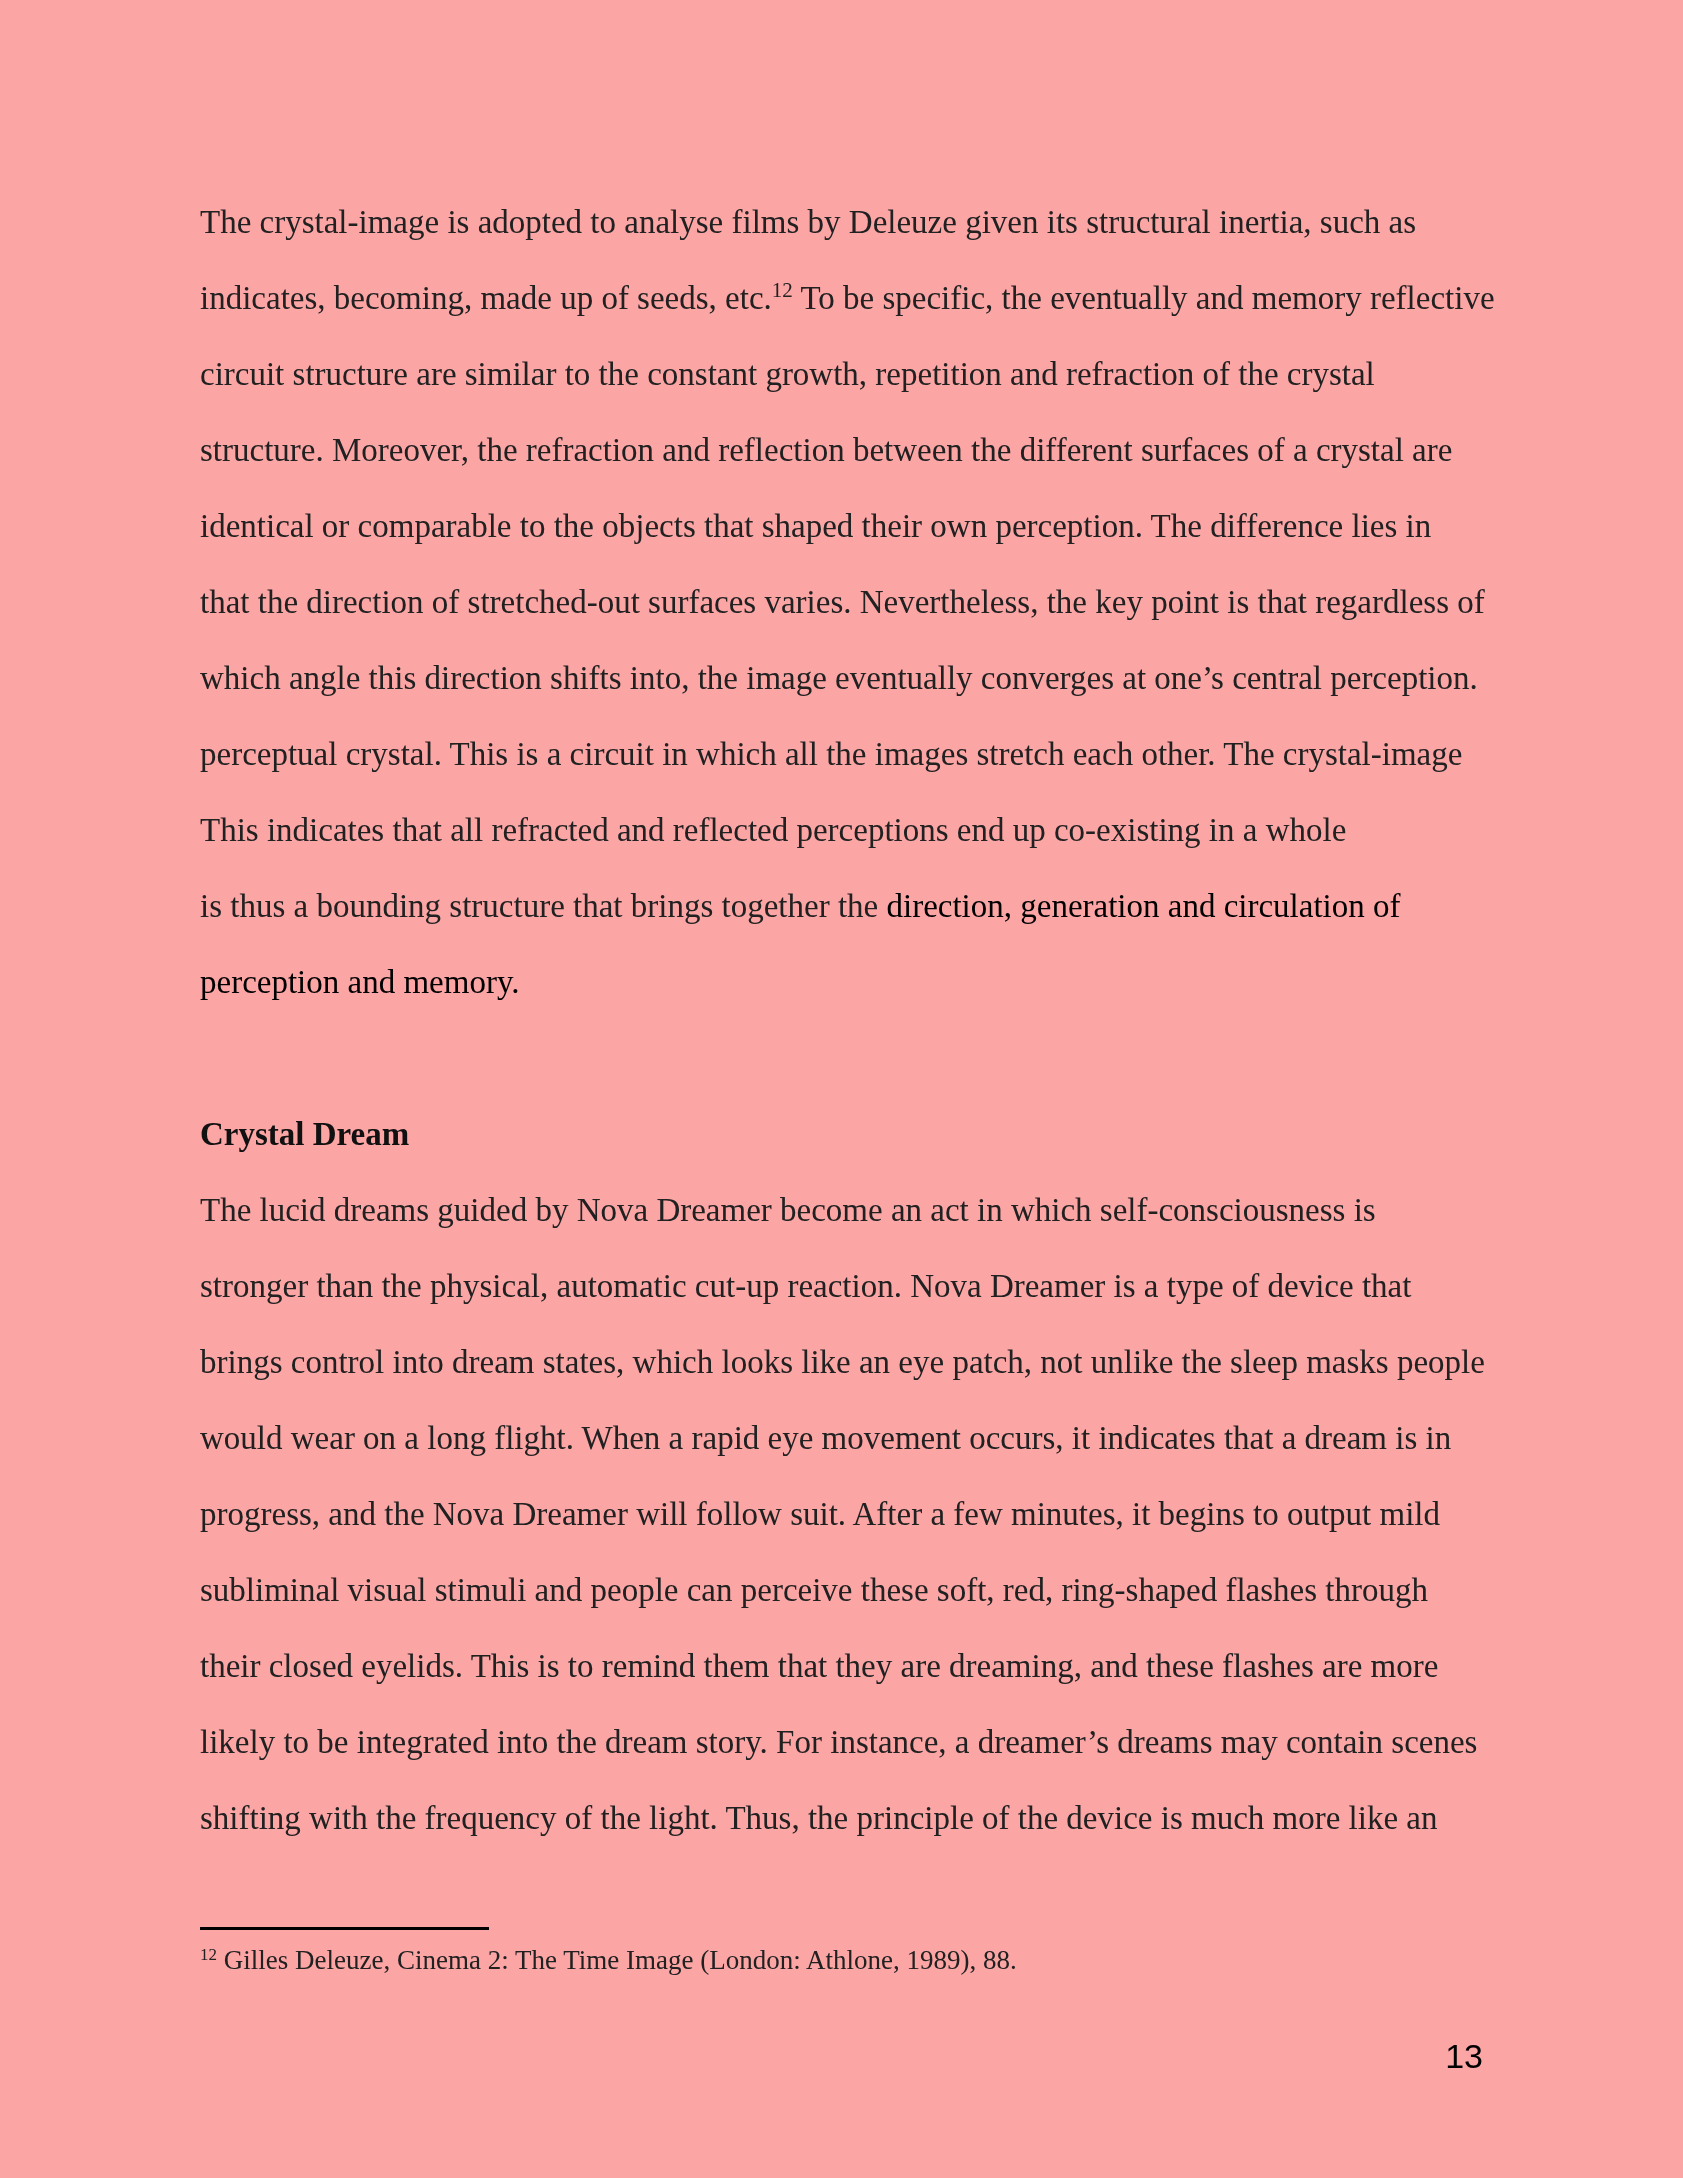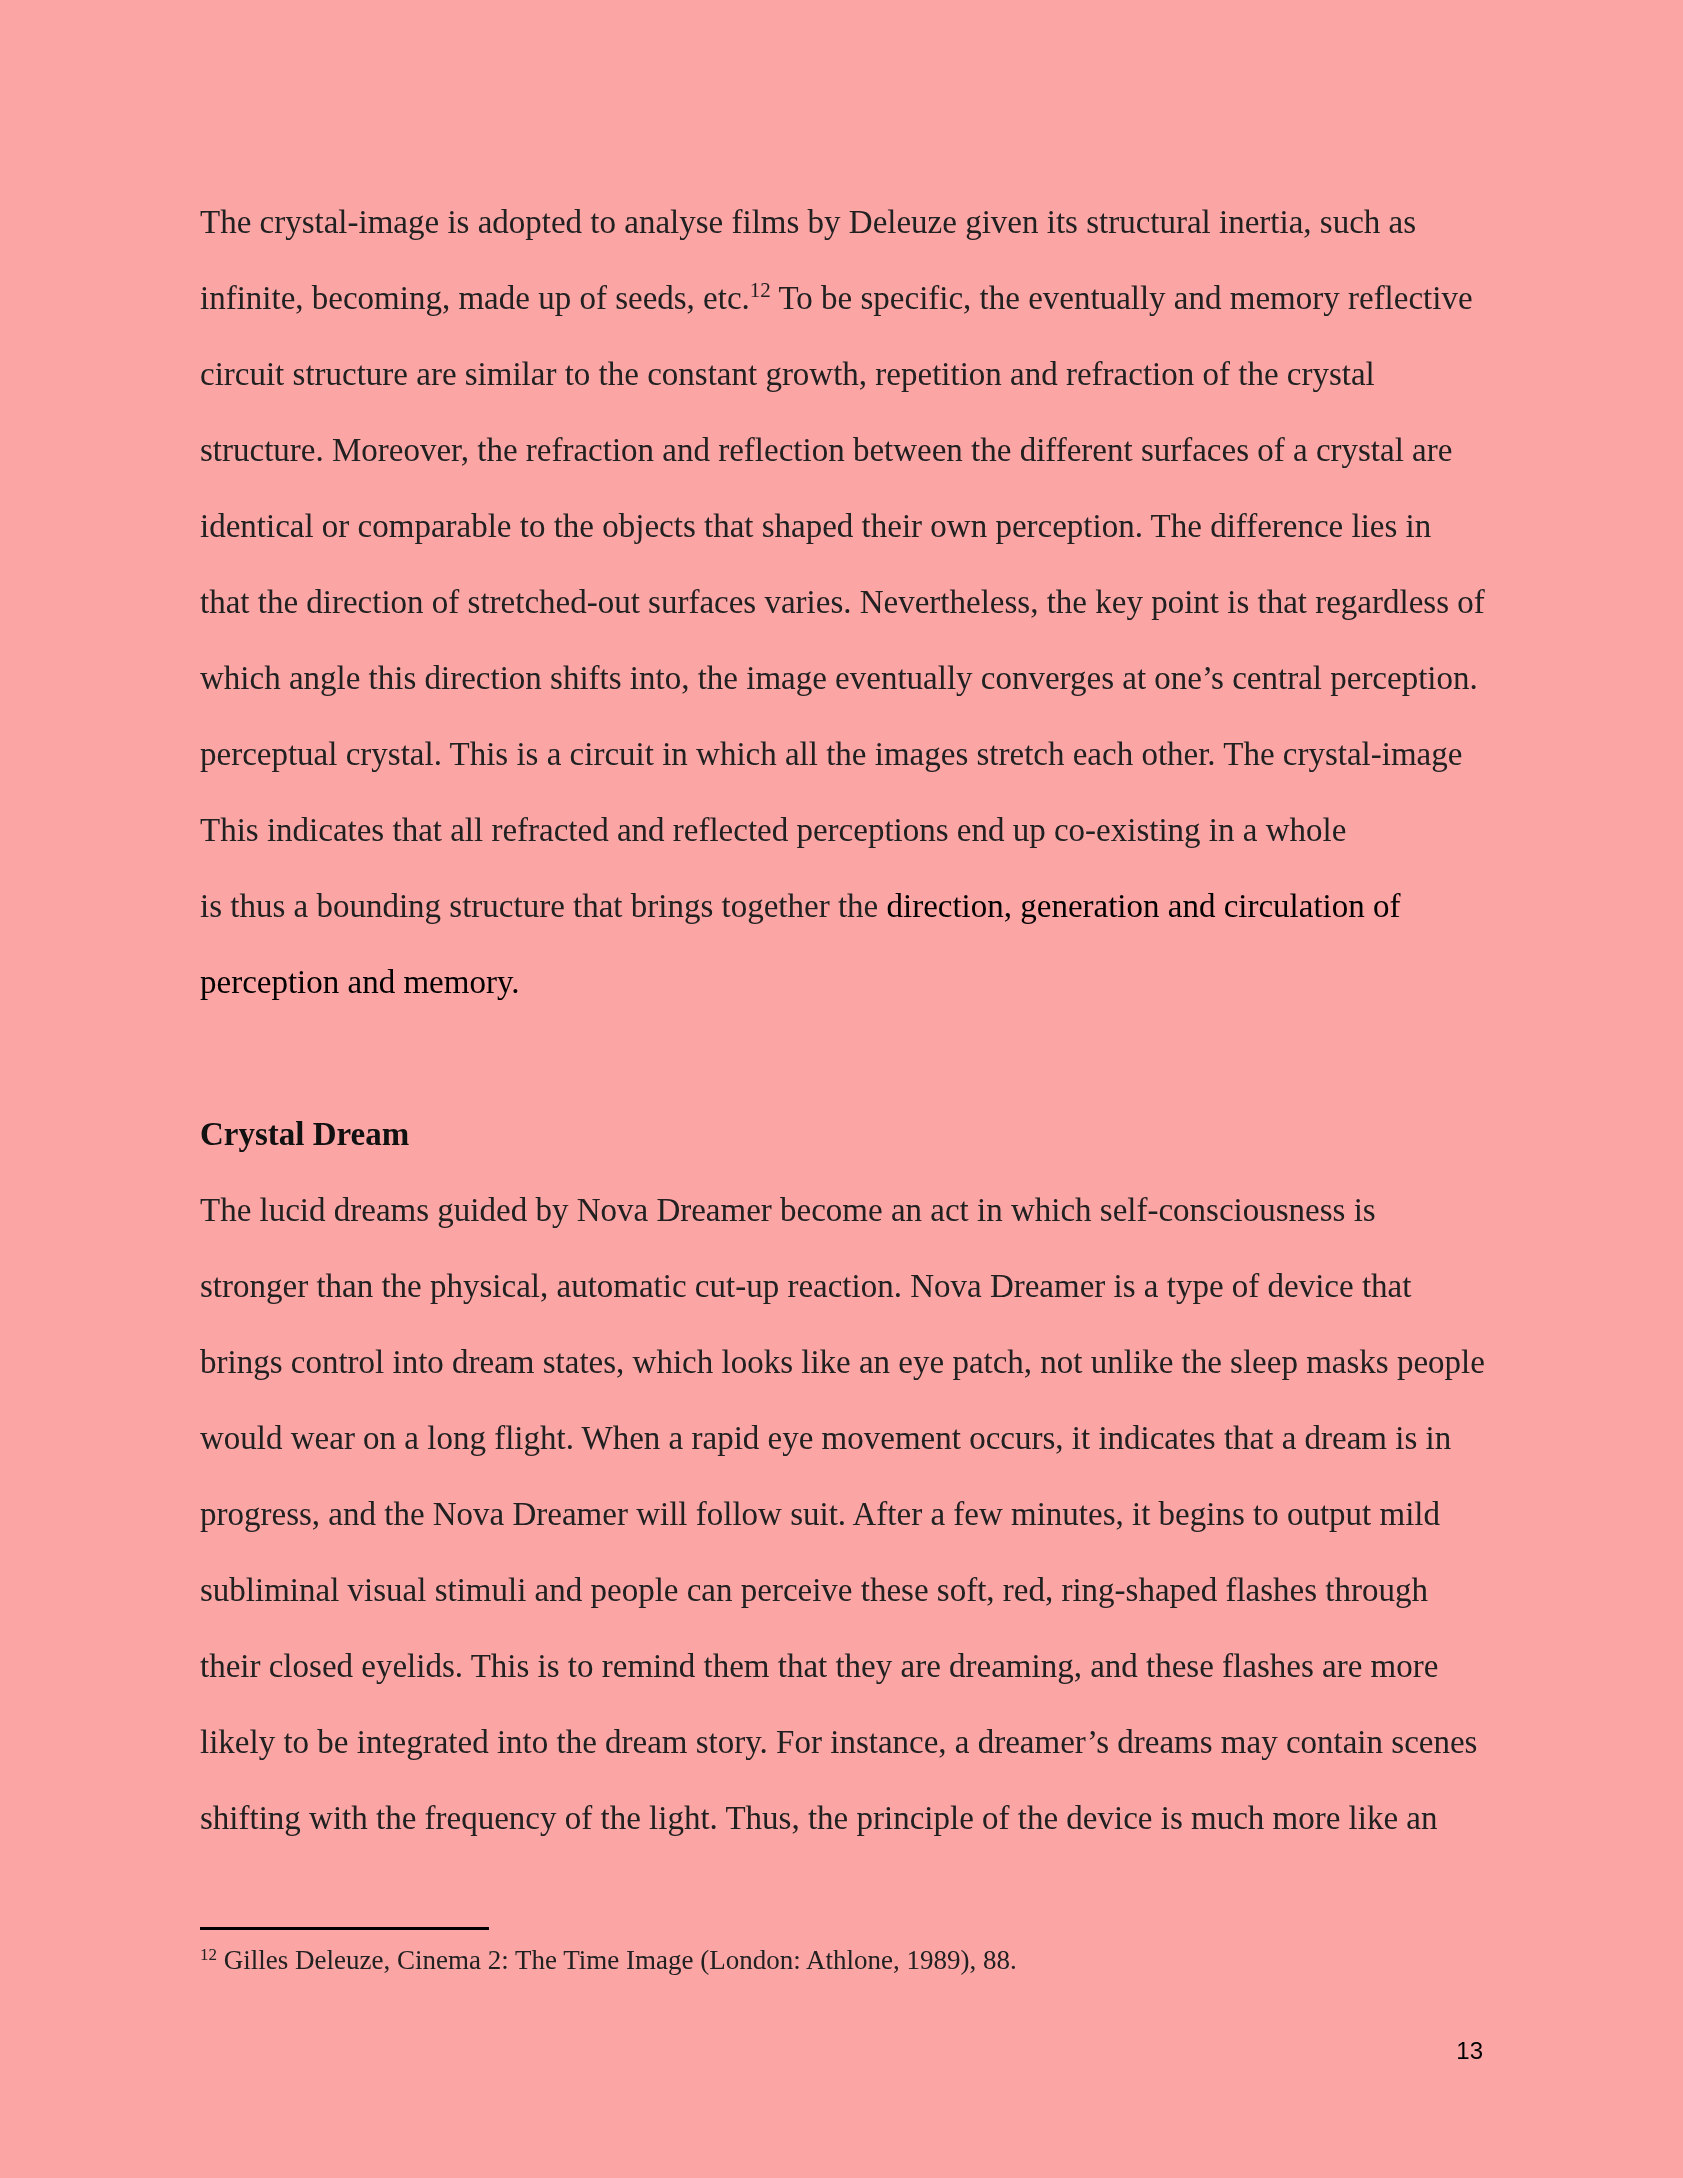--- a/index.html
+++ b/index.html
@@ -63,34 +63,34 @@
   .footnote .sup {
     font-size: 17px;
     vertical-align: 9px;
   }
   .italic-run { }
   .page-number {
     position: absolute;
     right: 200px;
     top: 2037px;
     font-family: "Liberation Sans", "DejaVu Sans", sans-serif;
-    font-size: 24px;
+    font-size: 34px;
     color: #000000;
     text-align: right;
   }
 </style>
 </head>
 <body>
 
 <div class="page">
 
   <div class="content">
 
     <div class="line">The crystal-image is adopted to analyse films by Deleuze given its structural inertia, such as</div>
-    <div class="line"><span>infinite, becoming, made up of seeds, etc.</span><span class="sup">12</span><span> To be specific, the eventually and memory reflective</span></div>
+    <div class="line"><span>indicates, becoming, made up of seeds, etc.</span><span class="sup">12</span><span> To be specific, the eventually and memory reflective</span></div>
     <div class="line">circuit structure are similar to the constant growth, repetition and refraction of the crystal</div>
     <div class="line">structure. Moreover, the refraction and reflection between the different surfaces of a crystal are</div>
     <div class="line">identical or comparable to the objects that shaped their own perception. The difference lies in</div>
     <div class="line">that the direction of stretched-out surfaces varies. Nevertheless, the key point is that regardless of</div>
     <div class="line">which angle this direction shifts into, the image eventually converges at one’s central perception.</div>
     <div class="line">perceptual crystal. This is a circuit in which all the images stretch each other. The crystal-image</div>
     <div class="line">This indicates that all refracted and reflected perceptions end up co-existing in a whole</div>
     <div class="line"><span>is thus a bounding structure that brings together the </span><span class="alt-run">direction, generation and circulation of</span></div>
     <div class="line"><span class="alt-run">perception and memory.</span></div>
 

